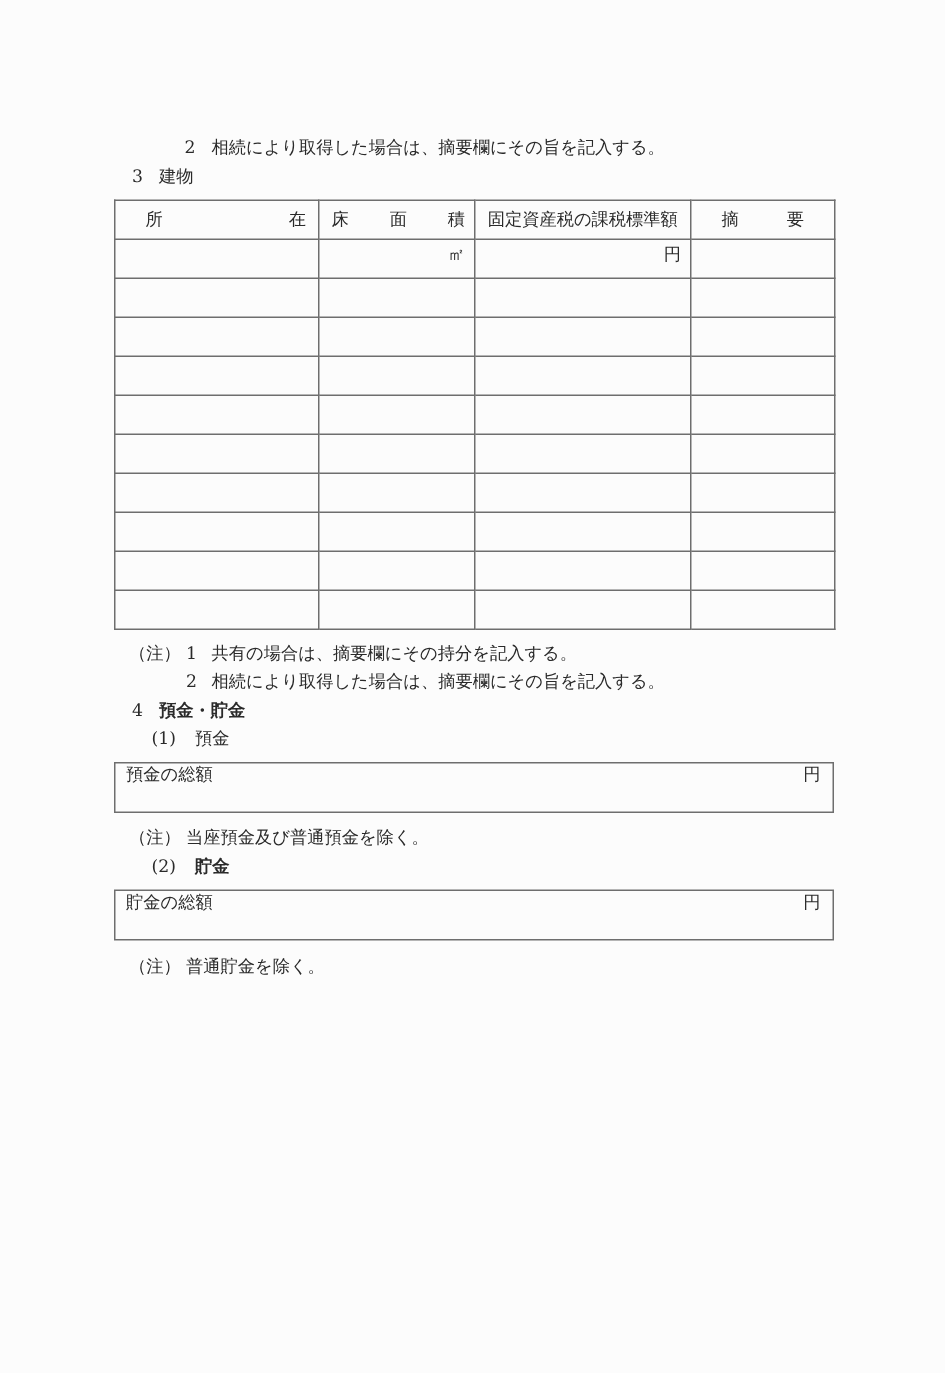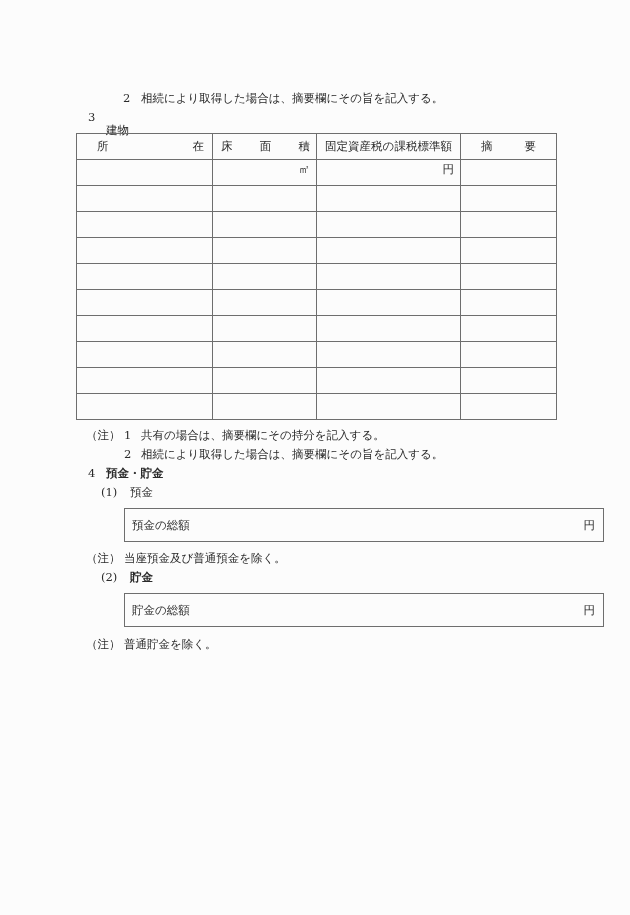--- a/index.html
+++ b/index.html
@@ -52,39 +52,37 @@
     .unit-cell span { display: inline-block; padding-top: 2px; }
 
     
     .box {
       position: absolute;
       left: 76px;
       width: 478px;
       height: 32px;
       border: 1px solid #6e6e6e;
       display: flex;
-      align-items: center;
       justify-content: space-between;
       padding: 0 0;
-      margin-left: 48px;
     }
     .box .label { padding-left: 7px; }
     .box .unit { padding-right: 8px; }
   </style>
 </head>
 <body>
 
 <div class="line" style="top:91px;">
   <span class="abs" style="left:123px;">2</span>
   <span class="abs" style="left:141px;">相続により取得した場合は、摘要欄にその旨を記入する。</span>
 </div>
 
 <div class="line" style="top:110px;">
   <span class="abs" style="left:88px;">3</span>
-  <span class="abs" style="left:106px;margin-top:13px;">建物</span>
+  <span class="abs" style="left:106px;">建物</span>
 </div>
 
 <table class="tbl">
   <colgroup>
     <col style="width:136px">
     <col style="width:104px">
     <col style="width:144px">
     <col style="width:96px">
   </colgroup>
   <thead>

